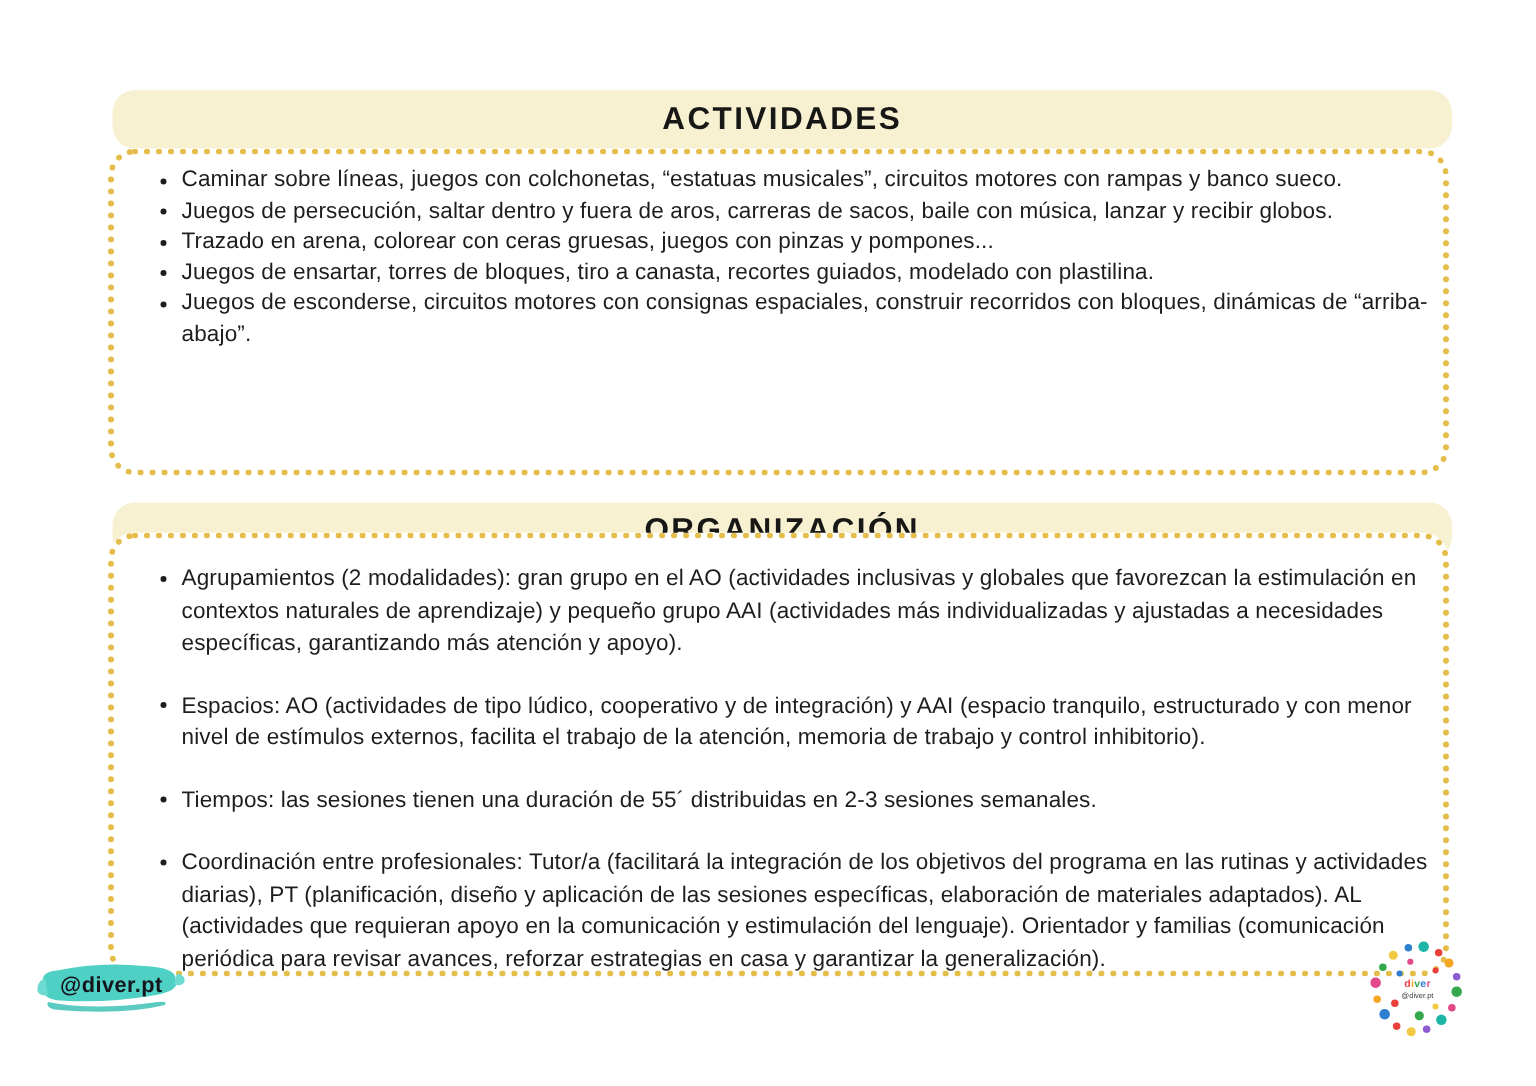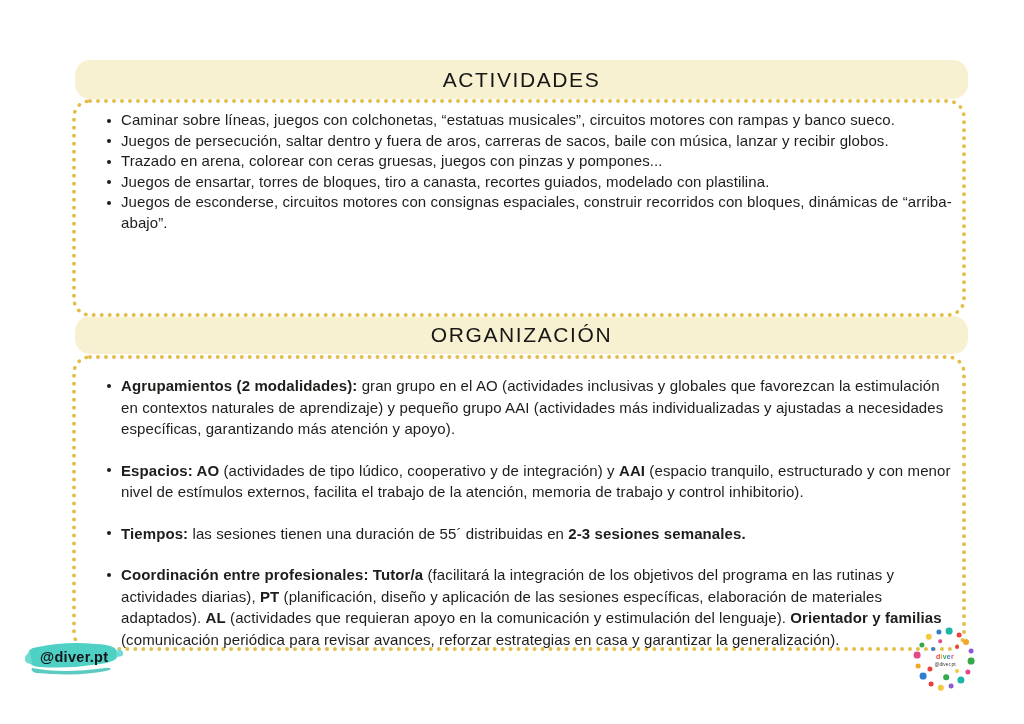--- a/index.html
+++ b/index.html
@@ -8,23 +8,23 @@
     background:#ffffff;color:#1d1d1b;
     font-family:"Liberation Sans",sans-serif;
   }
   
   .band{
     position:absolute;left:75px;width:893px;background:#f7f1d2;
     border-radius:15px;display:flex;align-items:center;justify-content:center;
     z-index:1;
   }
   .band-1{top:60px;height:39px}
-  .band-2{top:316px;height:38px}
+  .band-2{top:335px;height:38px}
   .band .title{
-    font-weight:normal;font-size:21px;letter-spacing:1.6px;color:#171715;
+    font-weight:bold;font-size:21px;letter-spacing:1.6px;color:#171715;
   }
   
   .dotbox{
     position:absolute;left:72px;width:894px;box-sizing:border-box;
     border:4px dotted #e4bd4a;border-radius:18px;background:#ffffff;
     z-index:2;
   }
   .box-1{top:99px;height:218px}
   .box-2{top:355px;height:296px}
   ul.bullets{list-style:none;margin:0;padding:0}
@@ -32,21 +32,21 @@
   .box-2 ul.bullets{padding:16px 6px 0 28px}
   li.bullet-item{
     position:relative;padding-left:17px;
     font-size:15px;line-height:20.5px;letter-spacing:0.1px;
   }
   .box-2 li.bullet-item{line-height:21.5px;margin-bottom:20px}
   li.bullet-item::before{
     content:"";position:absolute;left:3px;top:8.5px;width:4px;height:4px;
     border-radius:50%;background:#1d1d1b;
   }
-  li.bullet-item b{font-weight:bold}
+  li.bullet-item b{font-weight:normal}
   
   .brush-wrap{position:absolute;left:22px;top:637px;width:104px;height:48px;z-index:3}
   .handle{
     position:absolute;left:40px;top:649px;z-index:4;
     font-weight:bold;font-size:14.5px;color:#14141a;letter-spacing:0.3px;
   }
   
   .logo{position:absolute;left:913px;top:627px;width:64px;height:70px;z-index:3}
   .logo-dot{position:absolute;border-radius:50%;transform:translate(-50%,-50%)}
   .logo-center{

